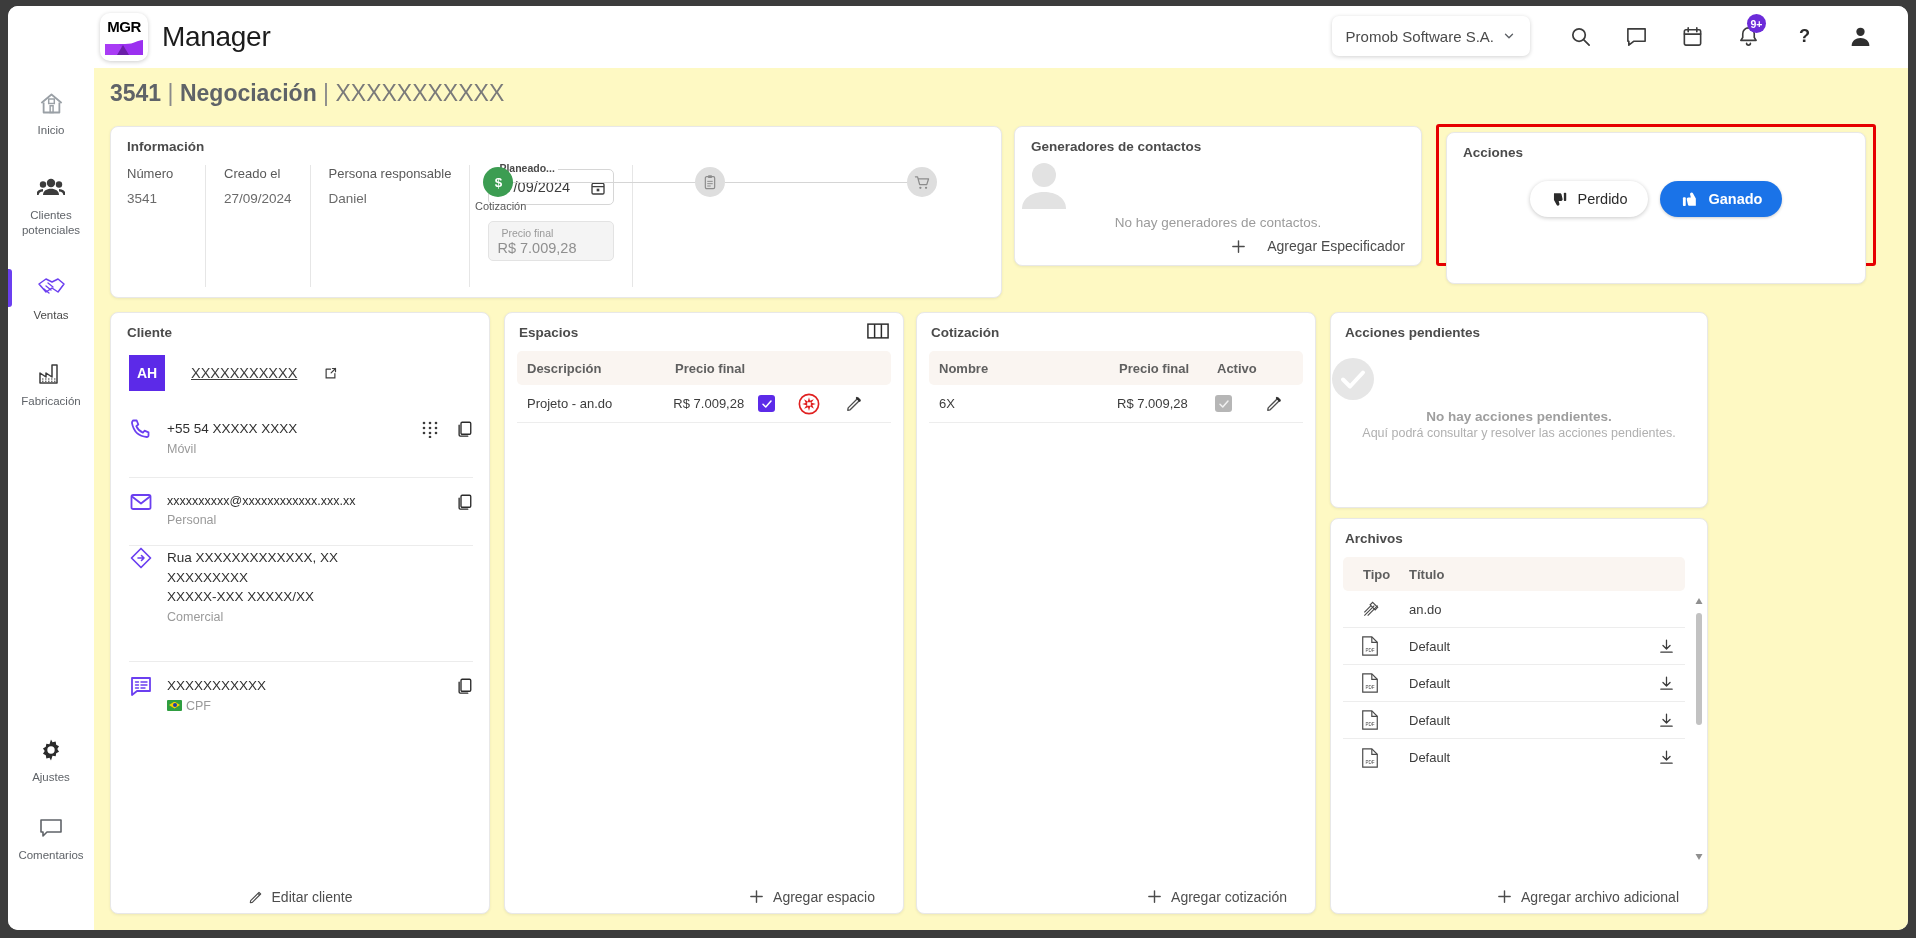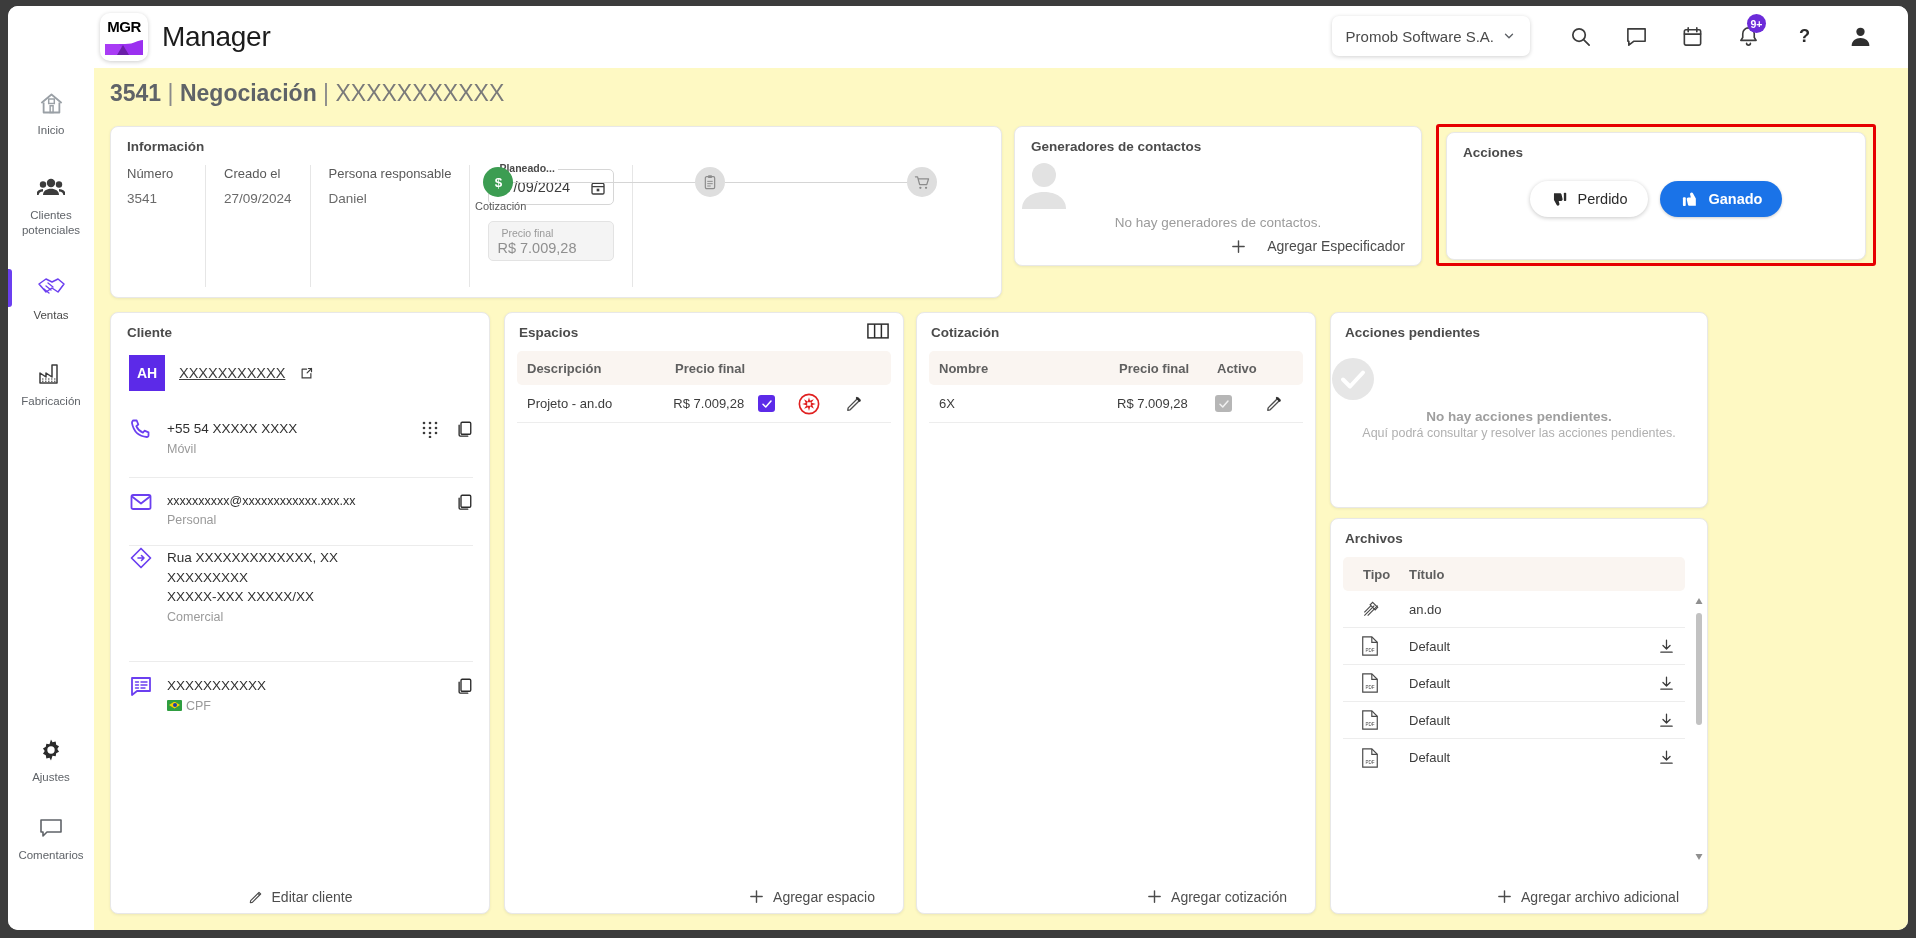--- a/index.html
+++ b/index.html
@@ -118,33 +118,33 @@
   .card-action {
     position: absolute; right: 16px; bottom: 10px; display: flex; gap: 20px;
     font-size: 14px; color: #4b4b4b; cursor: pointer;
   }
 
   
   #acciones-hl {
     position: absolute; left: 1342px; top: 56px; width: 440px; height: 142px;
     border: 3px solid #e60000; border-radius: 3px;
   }
-  #acciones-card { left: 1352px; top: 64px; width: 420px; height: 128px; }
+  #acciones-card { left: 1352px; top: 64px; width: 420px; height: 152px; }
   .btn-row { position: absolute; left: 0; right: 0; top: 48px; display: flex; justify-content: center; gap: 12px; }
   .btn {
     height: 36px; border-radius: 18px; display: flex; align-items: center; gap: 9px;
     padding: 0 20px; font-size: 14.5px; cursor: pointer; border: none;
   }
   .btn-secondary { background: #fff; color: #2b2b2b; box-shadow: 0 1px 4px rgba(0,0,0,.22); }
   .btn-primary { background: #1a73e8; color: #fff; font-weight: 700; box-shadow: 0 1px 3px rgba(0,0,0,.2); text-align: right; }
 
   
   #cliente-card { left: 16px; top: 244px; width: 380px; height: 602px; }
   #cliente-title { position: absolute; left: 16px; top: 12px; }
-  .client-head { position: absolute; left: 18px; top: 42px; display: flex; align-items: center; gap: 14px; }
+  .client-head { position: absolute; left: 18px; top: 42px; display: flex; align-items: center; gap: 26px; }
   .avatar { width: 36px; height: 36px; background: #5c2ae8; color: #fff; font-weight: 700; font-size: 14px;
             display: flex; align-items: center; justify-content: center; }
   .client-name { font-size: 14.5px; color: #3d3d3d; text-decoration: underline; }
   .crow { position: absolute; left: 18px; width: 344px; display: flex; gap: 14px; padding-bottom: 12px; }
   .crow + .crow { border-top: 1px solid #ececec; }
   .crow .ctext { flex: 1; padding-top: 2px; }
   .ct-main { font-size: 13.5px; color: #2f2f2f; line-height: 1.45; }
   .ct-sub { font-size: 12.5px; color: #9a9a9a; margin-top: 3px; }
   .crow .cacts { display: flex; align-items: flex-start; gap: 16px; padding-top: 3px; }
   .flagpill { display: inline-block; width: 15px; height: 11px; vertical-align: -1px; margin-right: 4px;

